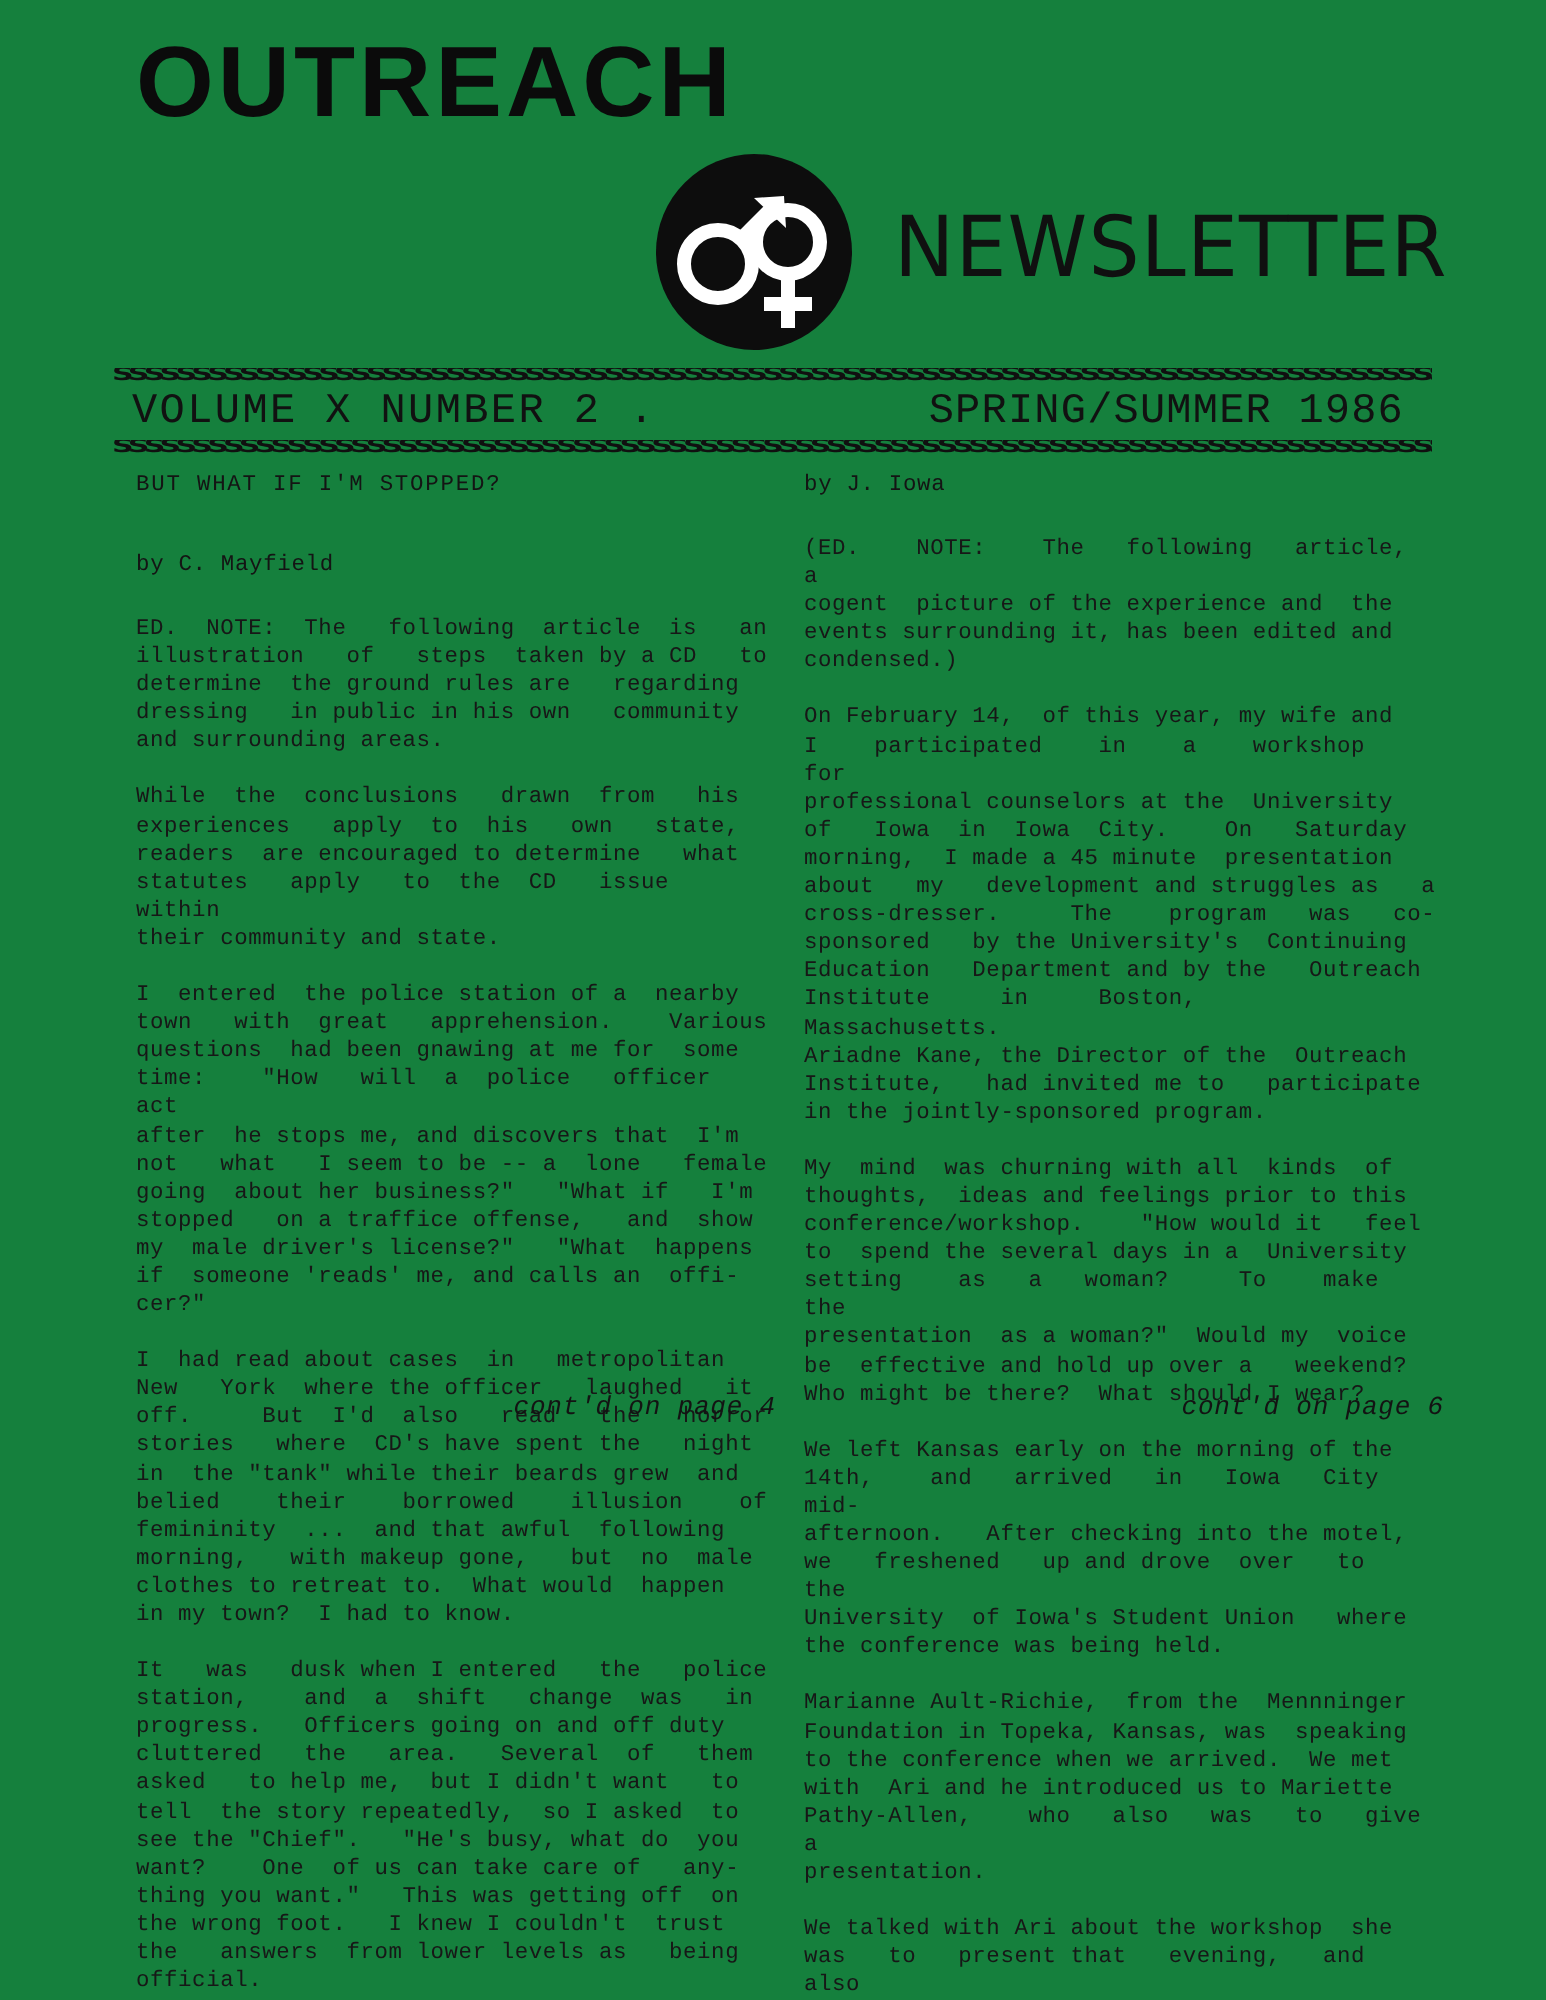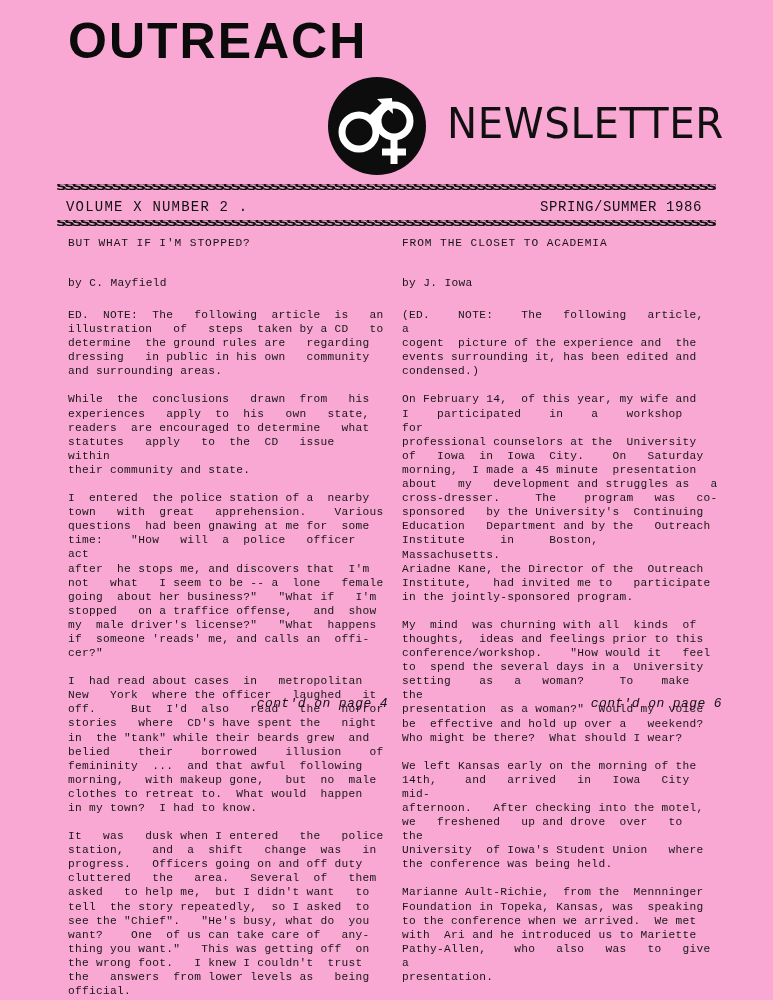--- a/index.html
+++ b/index.html
@@ -5,21 +5,21 @@
 <style>
   html, body {
     margin: 0;
     padding: 0;
     background: #ffffff;
   }
   #page {
     position: relative;
     width: 773px;
     height: 1000px;
-    background: #f9a8d4;
+    background: #15803d;
     overflow: hidden;
     font-family: "Liberation Sans", sans-serif;
     color: #141414;
   }
 
   
   #masthead {
     position: absolute;
     left: 0; top: 0;
     width: 773px;
@@ -80,21 +80,21 @@
   #rope-top { top: 184px; }
   #rope-bottom { top: 220px; }
 
   #volume-line {
     position: absolute;
     left: 56px;
     top: 196px;
     width: 660px;
     height: 22px;
     font-family: "Liberation Mono", "DejaVu Sans Mono", monospace;
-    font-size: 14px;
+    font-size: 21px;
     line-height: 22px;
     color: #111111;
     white-space: nowrap;
   }
   #volume-left {
     position: absolute;
     left: 10px;
     top: 0;
     letter-spacing: 1.2px;
   }
@@ -245,21 +245,20 @@
 see the "Chief".   "He's busy, what do  you
 want?    One  of us can take care of   any-
 thing you want."   This was getting off  on
 the wrong foot.   I knew I couldn't  trust
 the   answers  from lower levels as   being
 official.</p>
         </div>
     </div>
 
     <div class="column" id="col-right">
-      <div class="art-headline">FROM THE CLOSET TO ACADEMIA</div>
       <div class="art-byline">by J. Iowa</div>
       <div id="body-right">
           <p class="art-para">(ED.    NOTE:    The   following   article,   a
 cogent  picture of the experience and  the
 events surrounding it, has been edited and
 condensed.)</p>
           <p class="art-para">On February 14,  of this year, my wife and
 I    participated    in    a    workshop    for
 professional counselors at the  University
 of   Iowa  in  Iowa  City.    On   Saturday

